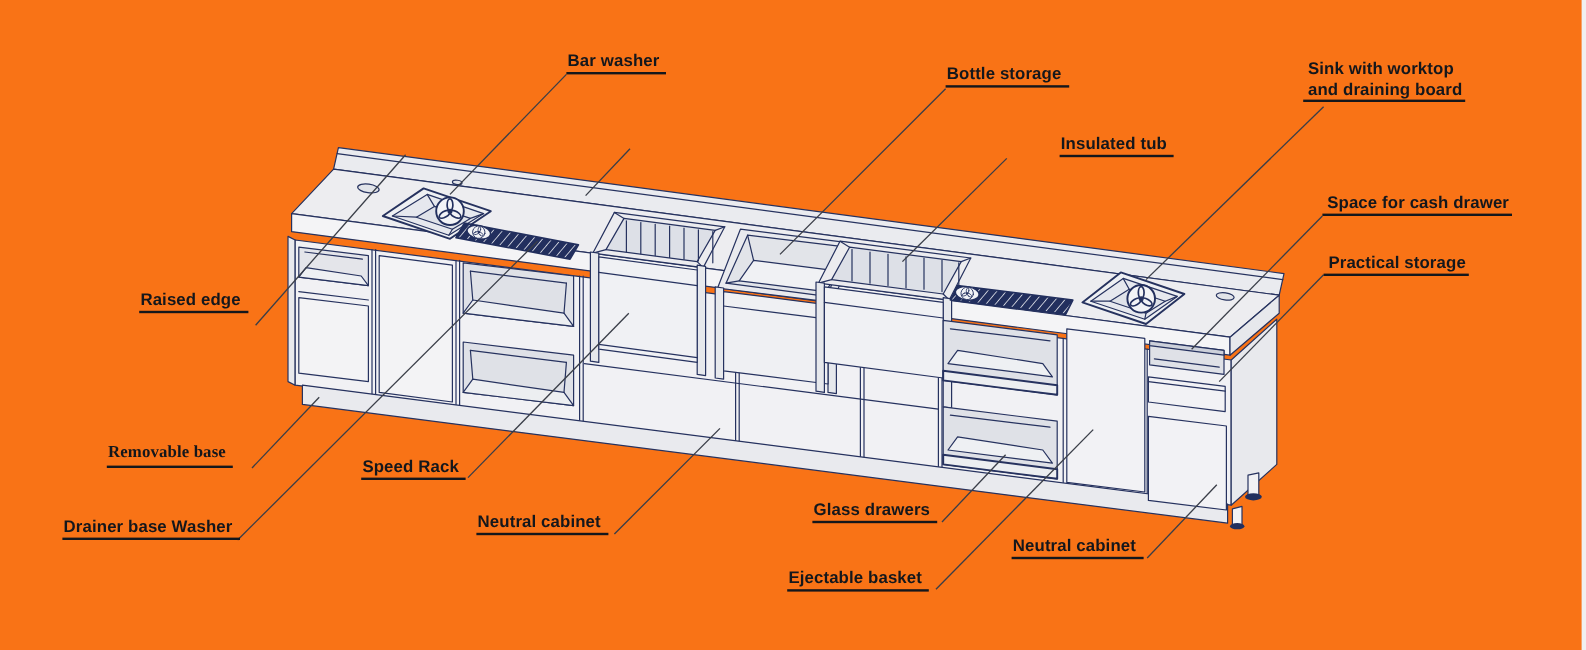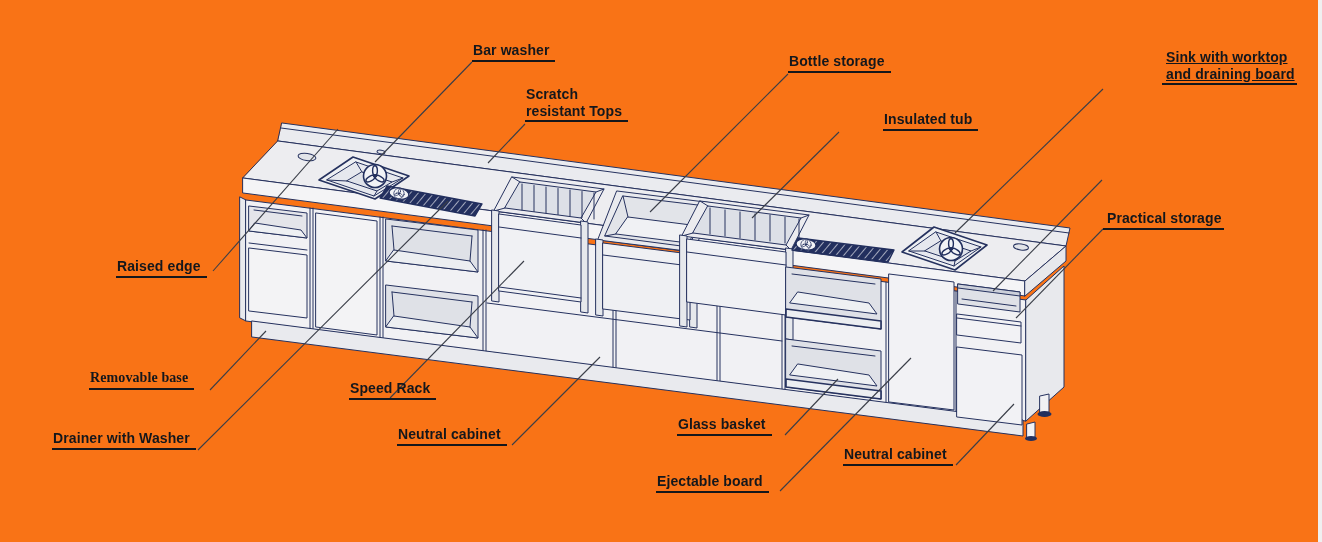--- a/index.html
+++ b/index.html
@@ -259,29 +259,28 @@
     <line x1="198" y1="450" x2="448" y2="201"></line>
     <line x1="390" y1="398" x2="524" y2="261"></line>
     <line x1="512" y1="445" x2="600" y2="357"></line>
     <line x1="785" y1="435" x2="838" y2="379"></line>
     <line x1="780" y1="491" x2="911" y2="358"></line>
     <line x1="956" y1="465" x2="1014" y2="404"></line>
   </g>
 </svg>
 
   <div class="lbl" style="left:472px;top:42px;">Bar washer</div>
-  <div class="lbl" style="left:525px;top:86px;">Scratch
-resistant Tops</div>
   <div class="lbl" style="left:788px;top:53px;">Bottle storage</div>
   <div class="lbl" style="left:839px;top:111px;margin-left:44px;">Insulated tub</div>
-  <div class="lbl lbl-r" style="left:1162px;top:49px;text-decoration:underline;">Sink with worktop
+  <div class="lbl lbl-r" style="left:1086px;top:49px;">Sink with worktop
 and draining board</div>
+  <div class="lbl lbl-r" style="left:1102px;top:160px;">Space for cash drawer</div>
   <div class="lbl lbl-r" style="left:1103px;top:210px;">Practical storage</div>
-  <div class="lbl" style="left:116px;top:258px;">Raised edge</div>
+  <div class="lbl" style="left:116px;top:241px;">Raised edge</div>
   <div class="lbl" style="left:89px;top:370px;font-family:Liberation Serif, serif;">Removable base</div>
-  <div class="lbl" style="left:52px;top:430px;">Drainer with Washer</div>
-  <div class="lbl" style="left:301px;top:380px;margin-left:48px;">Speed Rack</div>
+  <div class="lbl" style="left:52px;top:430px;">Drainer base Washer</div>
+  <div class="lbl" style="left:301px;top:380px;">Speed Rack</div>
   <div class="lbl" style="left:397px;top:426px;">Neutral cabinet</div>
-  <div class="lbl" style="left:677px;top:416px;">Glass basket</div>
-  <div class="lbl" style="left:656px;top:473px;">Ejectable board</div>
+  <div class="lbl" style="left:677px;top:416px;">Glass drawers</div>
+  <div class="lbl" style="left:656px;top:473px;">Ejectable basket</div>
   <div class="lbl" style="left:843px;top:446px;">Neutral cabinet</div>
 
 </div>
 
 </body></html>

